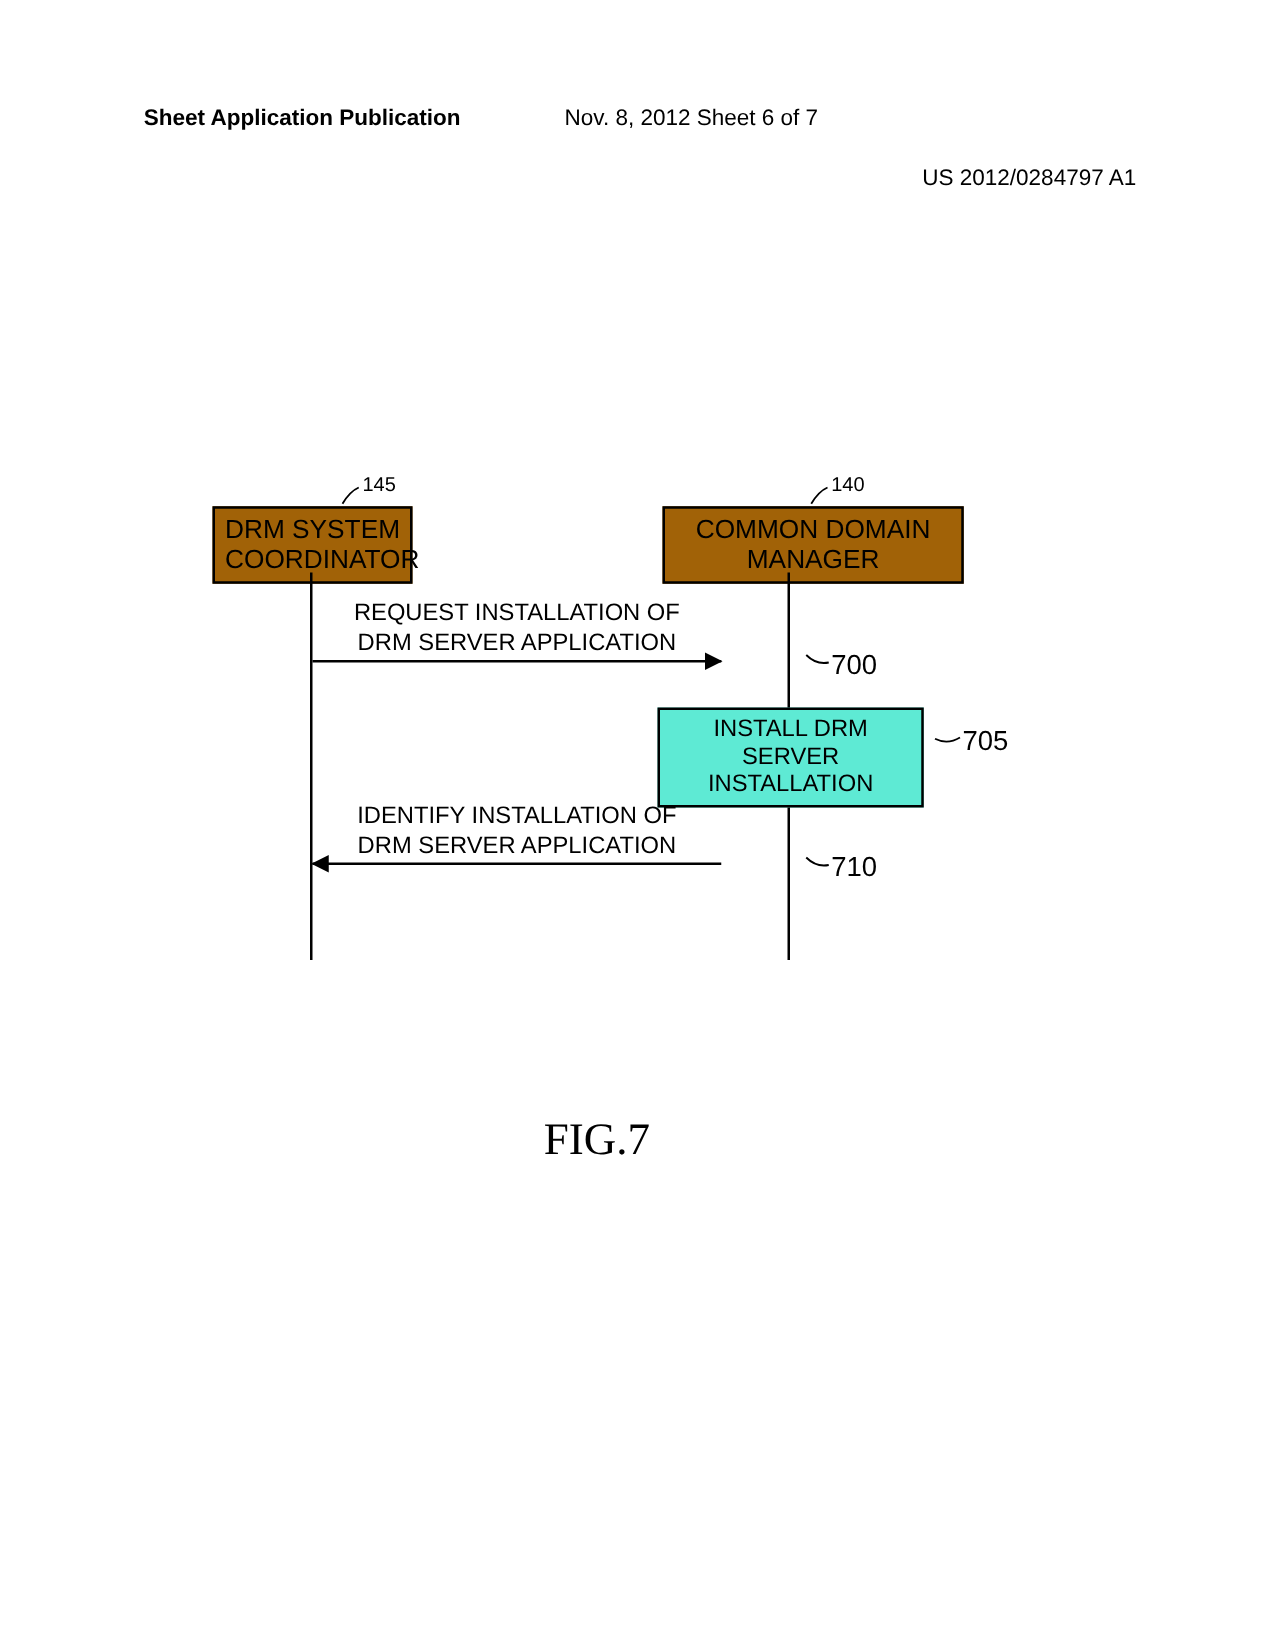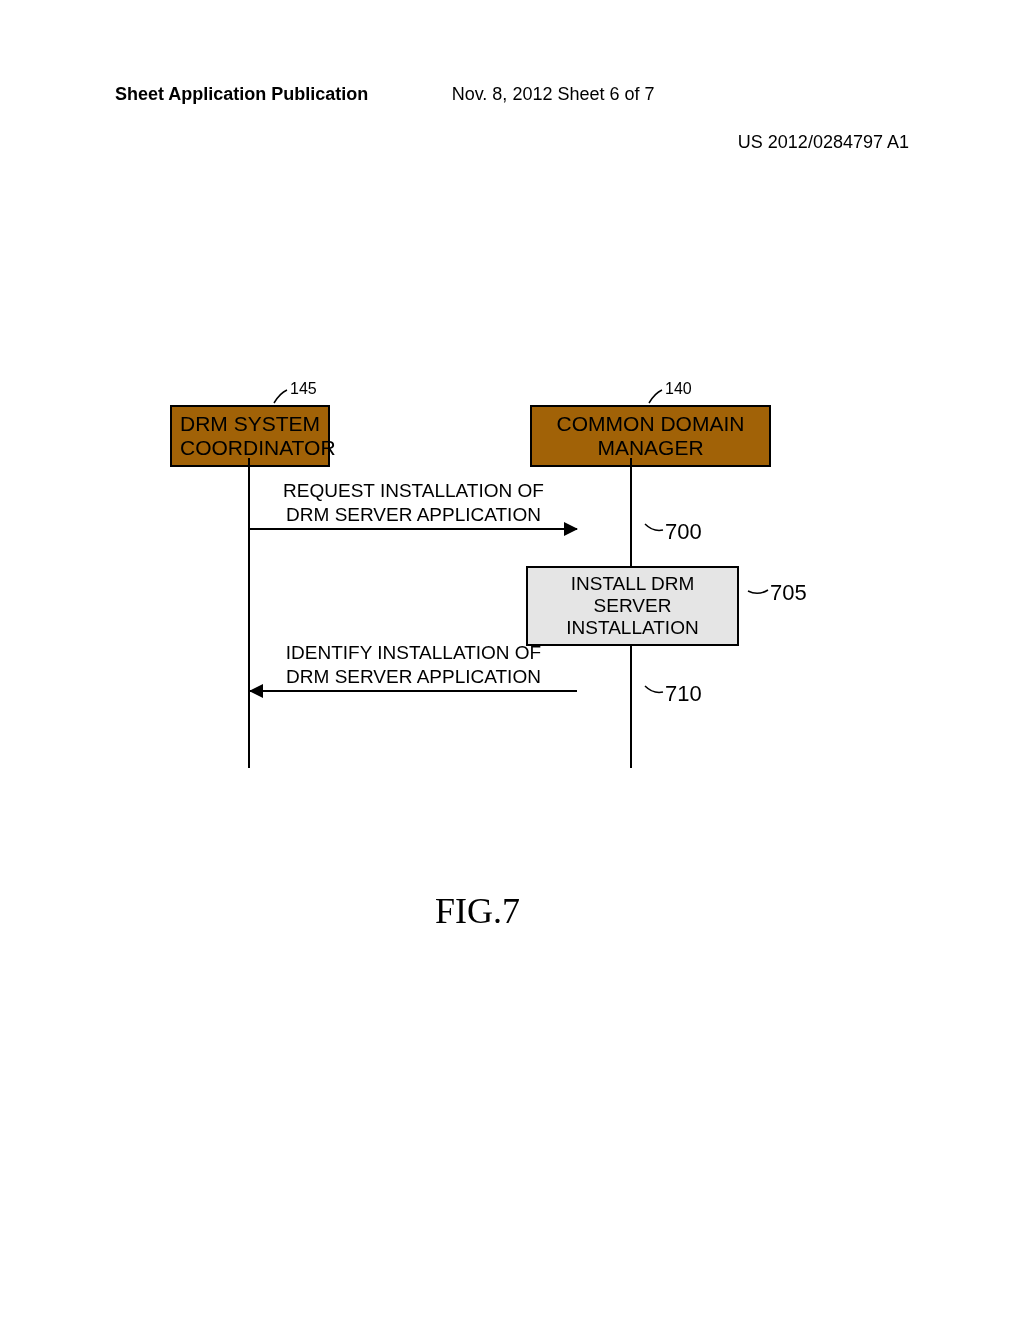--- a/index.html
+++ b/index.html
@@ -126,21 +126,21 @@
       border-top: 7px solid transparent;
       border-bottom: 7px solid transparent;
       border-right: 14px solid black;
     }
     .process-box {
       position: absolute;
       border: 2px solid black;
       padding: 5px 6px;
       text-align: center;
       font-size: 19px;
-      background: #e5e5e5;
+      background: #5eead4;
       line-height: 1.15;
     }
     .step-ref {
       position: absolute;
       font-size: 22px;
     }
     .figure-label {
       position: absolute;
       top: 510px;
       left: 265px;

